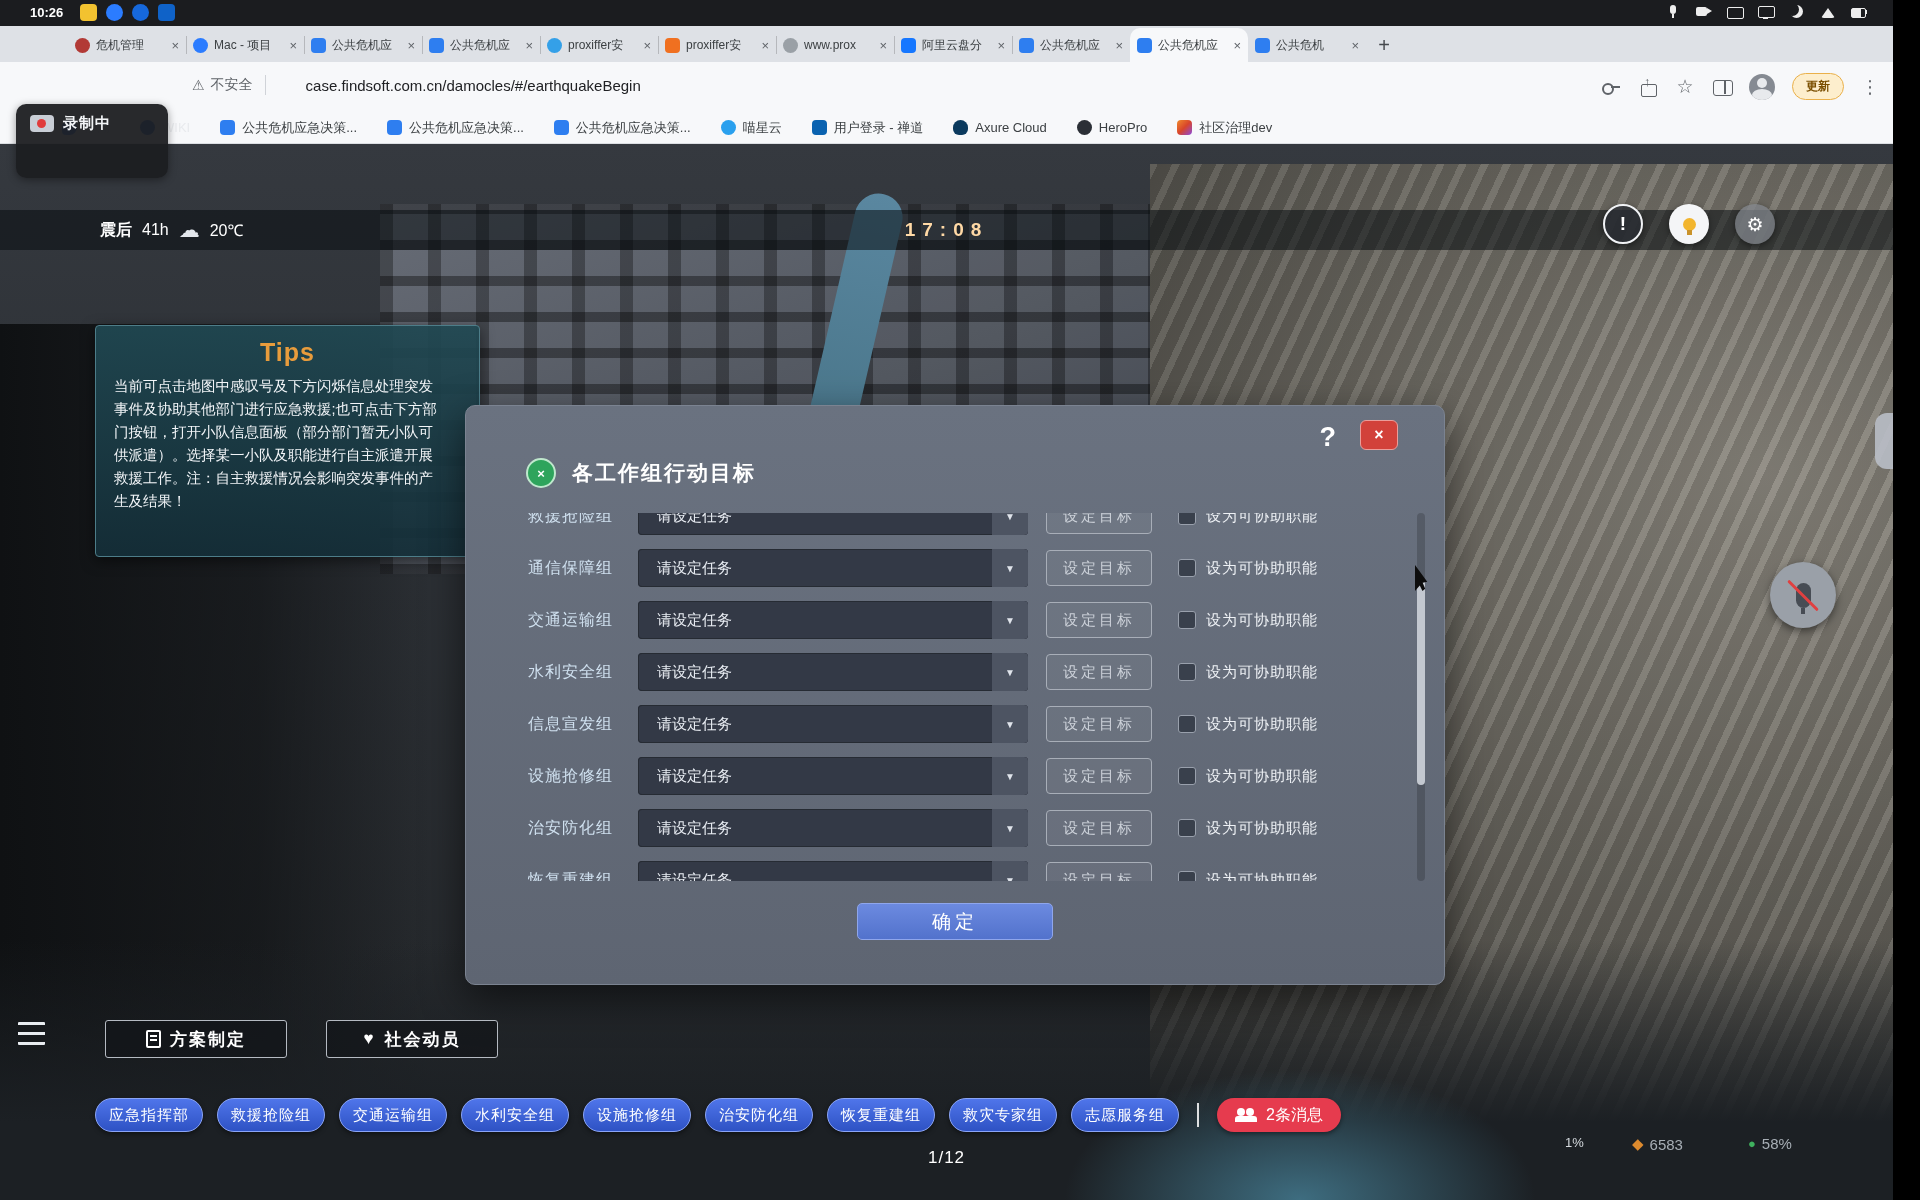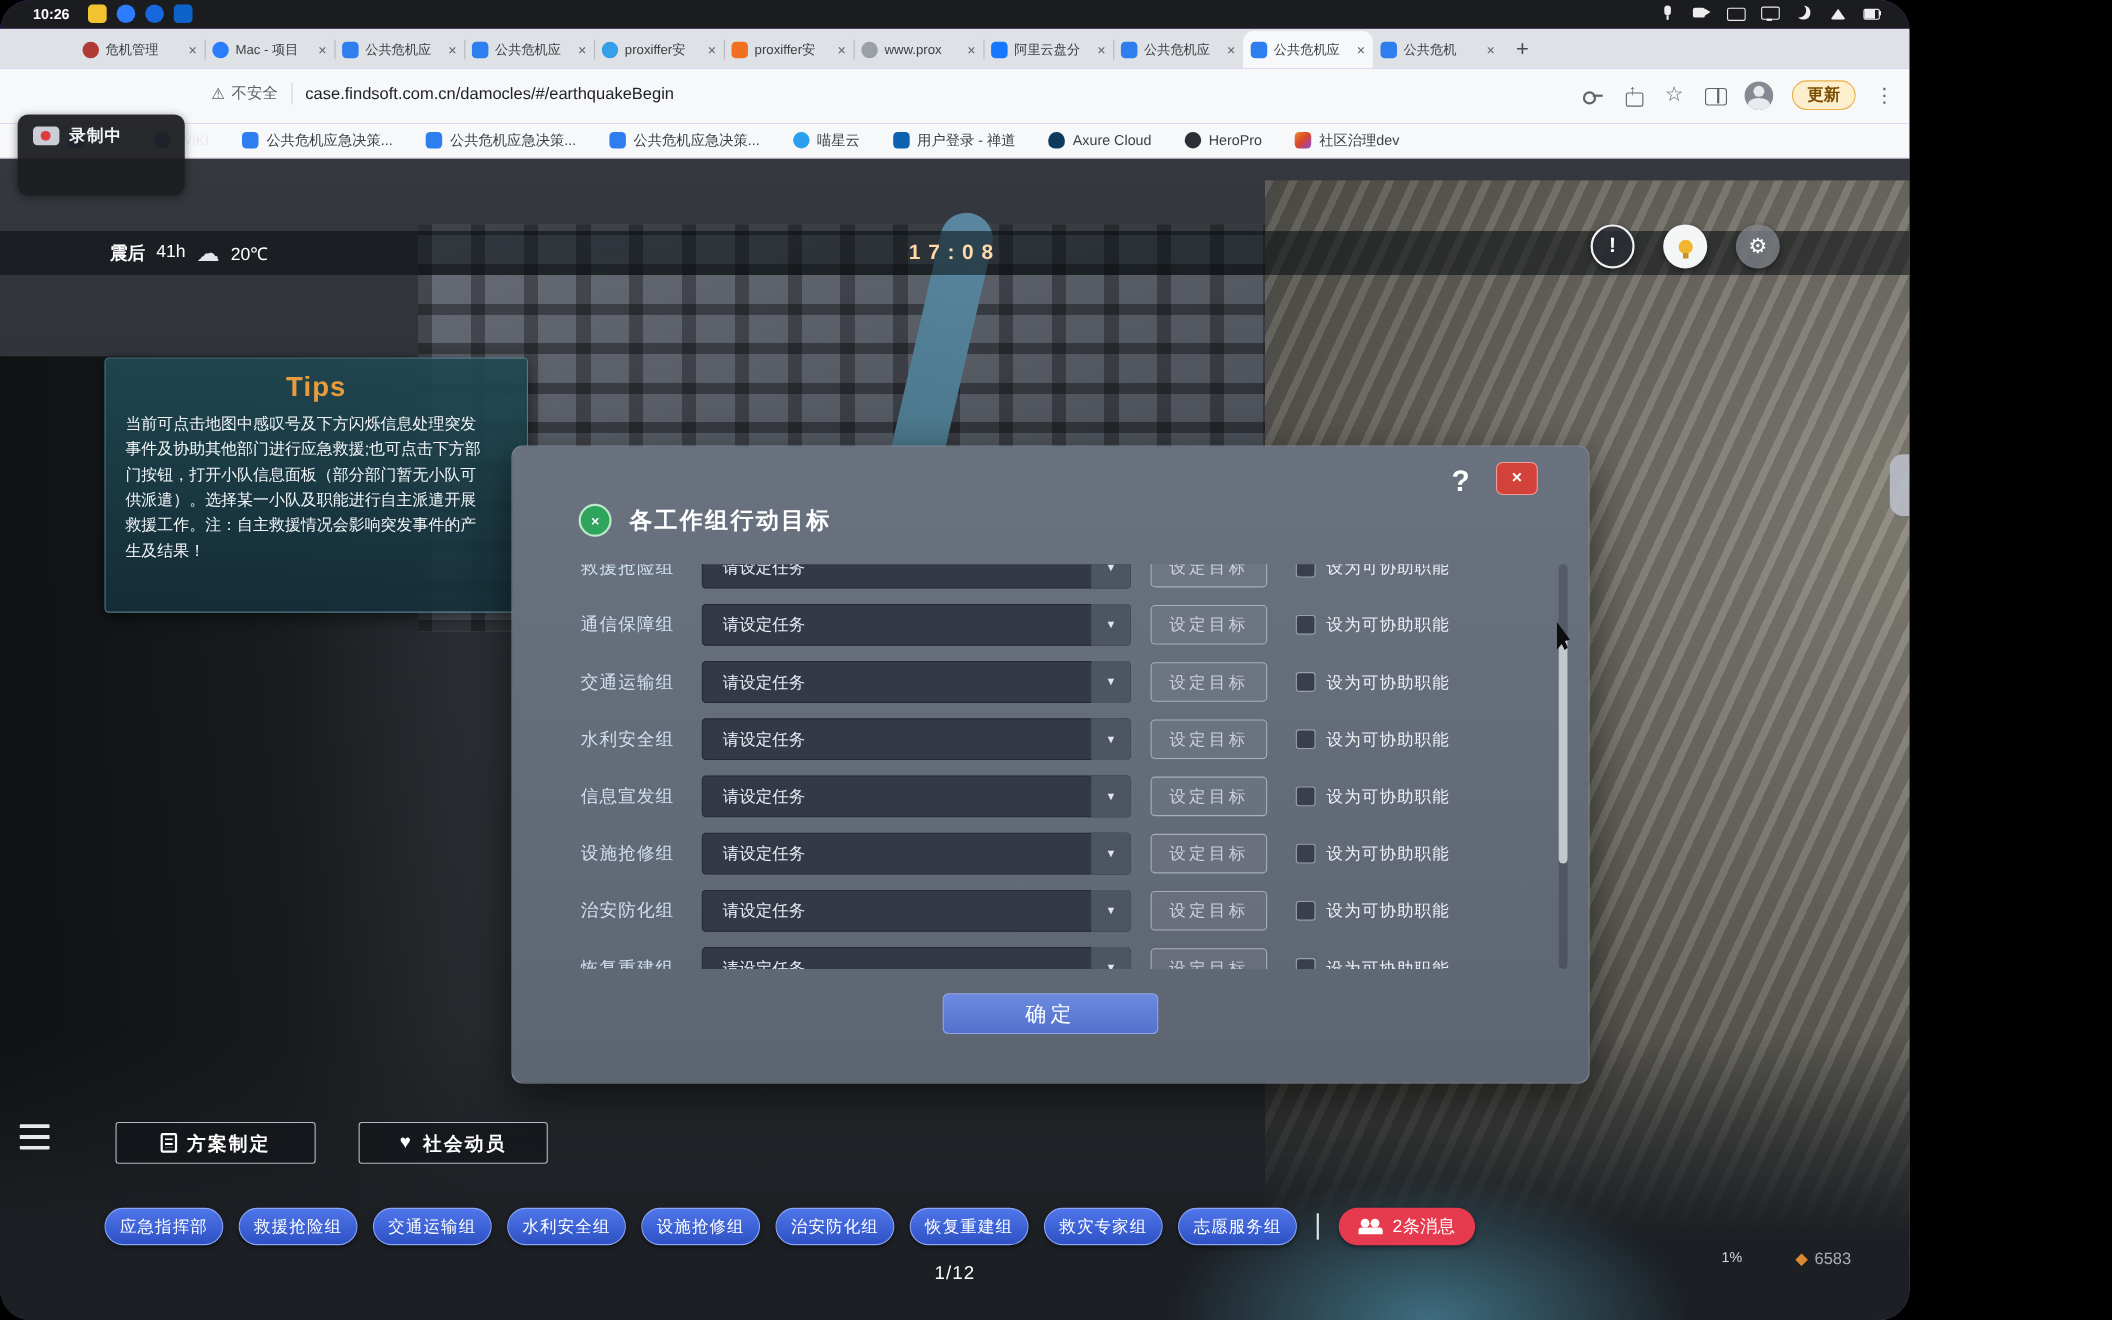--- a/index.html
+++ b/index.html
@@ -1,18 +1,18 @@
 <!DOCTYPE html>
 <html><head>
 <meta charset="utf-8">
 <style>
   * { margin:0; padding:0; box-sizing:border-box; }
   html,body { background:#000; }
-  .screen { position:relative; width:1736px; height:1200px; overflow:hidden;
-            font-family:"Liberation Sans",sans-serif; background:#6d28d9;border-radius:28px; }
+  .screen { position:relative; width:1893px; height:1200px; overflow:hidden;
+            font-family:"Liberation Sans",sans-serif; background:#c2410c; }
 
   
   .menubar { position:absolute; top:0; left:0; right:0; height:26px; background:#1b1c1f; z-index:40; }
   .mb-time { position:absolute; left:30px; top:5px; color:#fff; font-size:13px; font-weight:bold; }
   .mb-apps { position:absolute; left:80px; top:4px; display:flex; gap:9px; }
   .ai { width:17px; height:17px; border-radius:4px; }
   .ai.pencil { background:#f2c230; }
   .ai.round  { border-radius:50%; background:#2b7cff; }
   .ai.round2 { border-radius:50%; background:#1668dc; }
   .ai.sq     { background:#0f62c8; }
@@ -44,34 +44,34 @@
   .tlabel { flex:1; white-space:nowrap; overflow:hidden; text-overflow:ellipsis; }
   .tclose { color:#5f6368; font-size:13px; line-height:1; }
   .newtab { width:28px; height:28px; margin:0 0 3px 4px; display:flex; align-items:center; justify-content:center; color:#45484d; font-size:20px; border-radius:50%; }
 
   
   .toolbar { position:absolute; top:62px; left:0; right:0; height:50px; background:#f7f8fa; z-index:20; }
   .omni { position:absolute; left:192px; top:13px; display:flex; align-items:center; gap:12px; }
   .sec { display:flex; align-items:center; gap:6px; color:#5f6368; font-size:14px; }
   .sec .w { font-size:14px; }
   .omni-div { width:1px; height:20px; background:#d0d3d8; }
-  .url { color:#202124; font-size:15px; }
+  .url { color:#202124; font-size:15px;margin-left:28px; }
   .tb-right { position:absolute; right:14px; top:11px; display:flex; align-items:center; gap:17px; }
   .ti { position:relative; width:20px; height:20px; }
   .ti.key::before { content:""; position:absolute; left:1px; top:6px; width:8px; height:8px; border:2px solid #5f6368; border-radius:50%; }
   .ti.key::after  { content:""; position:absolute; left:10px; top:9px; width:9px; height:2px; background:#5f6368; }
   .ti.share::before { content:""; position:absolute; left:3px; top:7px; width:14px; height:11px; border:1.8px solid #5f6368; border-radius:2px; }
   .ti.share::after  { content:"↑"; position:absolute; left:6px; top:-3px; color:#5f6368; font-size:13px; font-weight:bold; }
   .ti.star { color:#5f6368; font-size:19px; line-height:20px; text-align:center; }
   .ti.panes::before { content:""; position:absolute; left:1px; top:3px; width:18px; height:14px; border:1.8px solid #5f6368; border-radius:3px; }
   .ti.panes::after  { content:""; position:absolute; right:6px; top:3px; width:1.8px; height:14px; background:#5f6368; }
   .avatar { width:26px; height:26px; border-radius:50%; background:#858a92; position:relative; overflow:hidden; }
   .avatar::before { content:""; position:absolute; left:8px; top:4px; width:10px; height:10px; border-radius:50%; background:#e8eaed; }
   .avatar::after  { content:""; position:absolute; left:3px; top:15px; width:20px; height:12px; border-radius:50%; background:#e8eaed; }
-  .update-pill { height:27px; padding:0 13px; border-radius:14px; background:#fdeecd; border:1px solid #eab04a; color:#7a4e00; font-size:15px; font-weight:bold; display:flex; align-items:center; }
+  .update-pill { height:27px; padding:0 13px; border-radius:14px; background:#fdeecd; border:1px solid #eab04a; color:#7a4e00; font-size:12px; font-weight:bold; display:flex; align-items:center; }
   .dots { color:#5f6368; font-size:18px; }
 
   
   .bookmarks { position:absolute; top:112px; left:0; right:0; height:32px; background:#f7f8fa; border-bottom:1px solid #dcdfe3; display:flex; align-items:center; gap:30px; padding-left:62px; font-size:13px; color:#3c4043; z-index:20; }
   .bm { display:flex; align-items:center; gap:7px; position:relative; }
   .bm.on-dark { z-index:60; color:#e8eaed; }
   .bi { width:15px; height:15px; border-radius:4px; }
   .b-lake { background:#2b7cff; border-radius:50% 50% 50% 4px; }
   .b-wiki { background:#1e66d0; border-radius:50%; }
   .b-z { background:#2e7ef0; }

